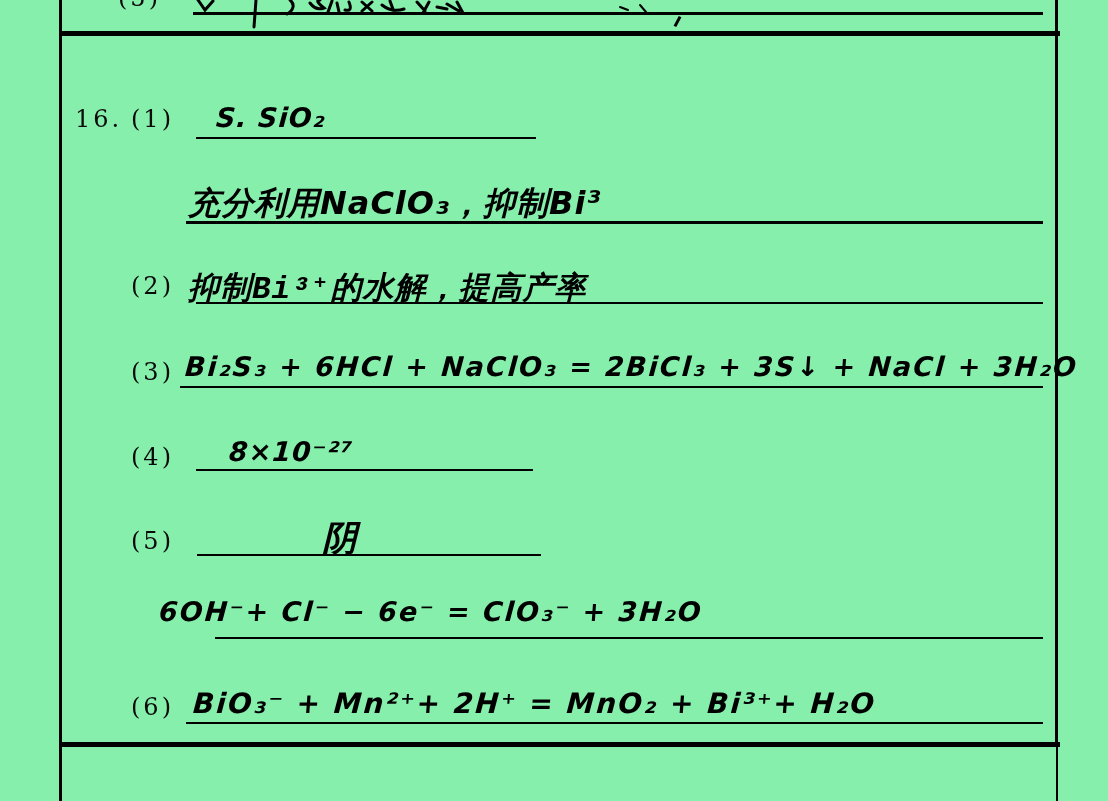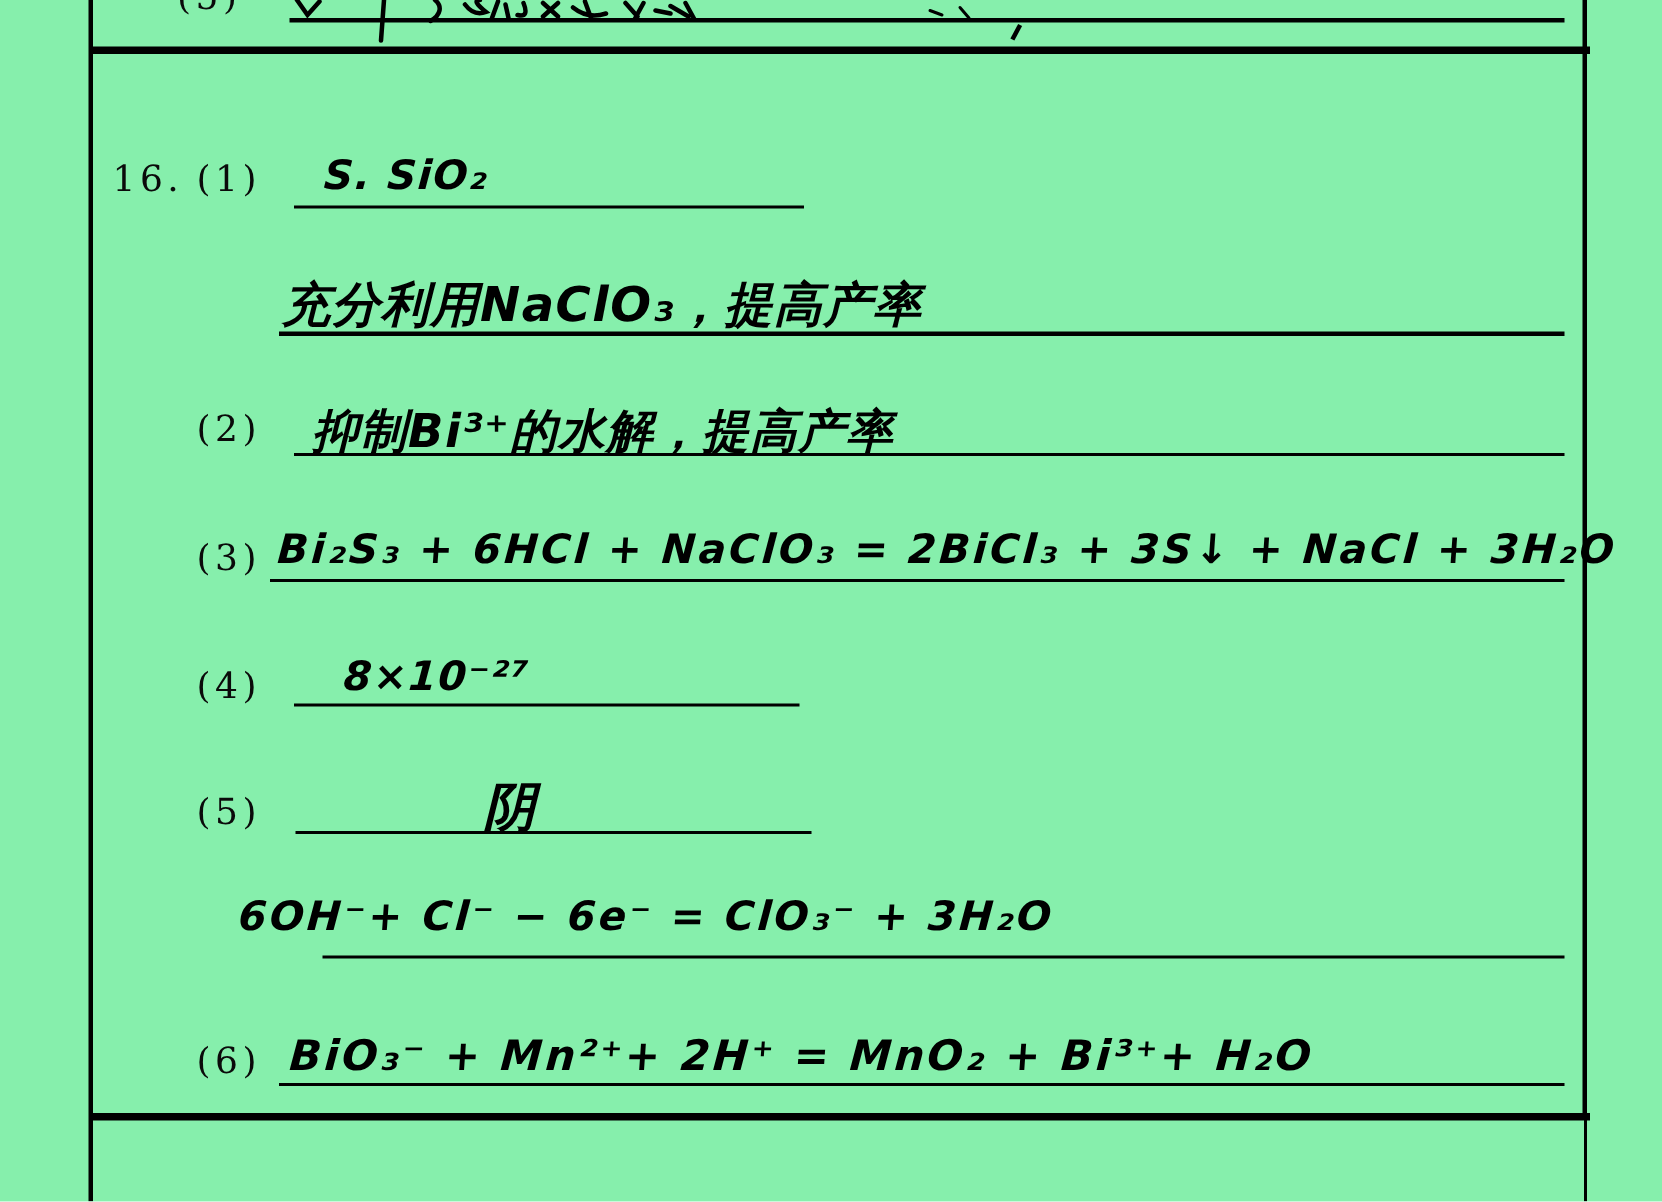--- a/index.html
+++ b/index.html
@@ -56,25 +56,25 @@
     </g>
   </svg>
   <div class="uline" style="left:193px;top:12px;width:850px;height:3px;"></div>
   <div class="comma-mark" style="left:676px;top:16px;"></div>
 
   <div class="abs printed" style="left:75px;top:105px;">16.</div>
   <div class="abs printed" style="left:131px;top:105px;">(1)</div>
   <div class="abs hand hand-lat" style="left:215px;top:102px;font-size:27px;">S. SiO₂</div>
   <div class="uline" style="left:196px;top:137px;width:340px;"></div>
 
-  <div class="abs hand" style="left:188px;top:182px;font-size:32px;">充分利用NaClO₃，提高产率</div>
+  <div class="abs hand" style="left:188px;top:182px;font-size:32px;">充分利用NaClO₃，抑制Bi³</div>
   <div class="uline" style="left:186px;top:221px;width:857px;height:3px;"></div>
 
   <div class="abs printed" style="left:131px;top:272px;">(2)</div>
-  <div class="abs hand" style="left:208px;top:267px;font-size:31px;">抑制Bi³⁺的水解，提高产率</div>
+  <div class="abs hand" style="left:188px;top:267px;font-size:31px;font-family:Liberation Mono, monospace;">抑制Bi³⁺的水解，提高产率</div>
   <div class="uline" style="left:196px;top:302px;width:847px;"></div>
 
   <div class="abs printed" style="left:131px;top:358px;">(3)</div>
   <div class="abs hand hand-lat" style="left:184px;top:351px;font-size:27px;letter-spacing:2px;">Bi₂S₃ + 6HCl + NaClO₃ = 2BiCl₃ + 3S↓ + NaCl + 3H₂O</div>
   <div class="uline" style="left:180px;top:386px;width:863px;"></div>
 
   <div class="abs printed" style="left:131px;top:443px;">(4)</div>
   <div class="abs hand hand-lat" style="left:228px;top:436px;font-size:27px;">8×10⁻²⁷</div>
   <div class="uline" style="left:196px;top:469px;width:337px;"></div>
 

